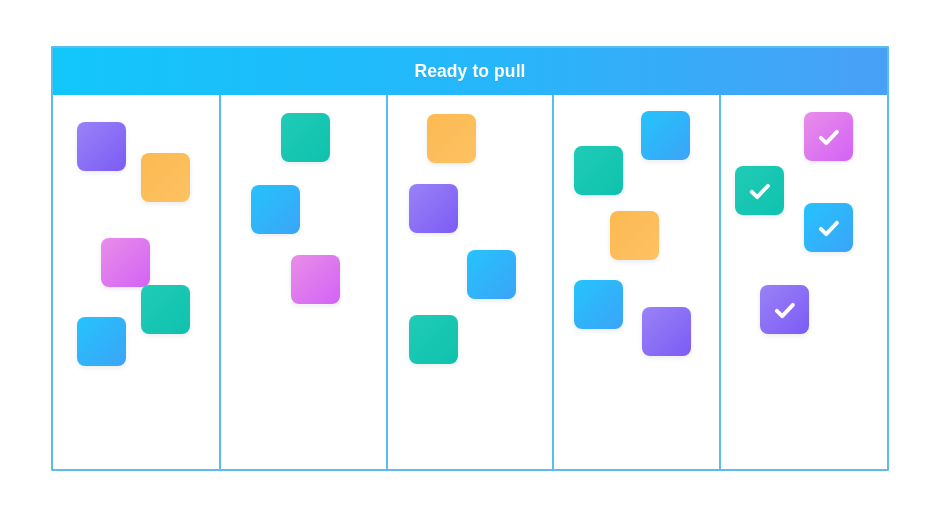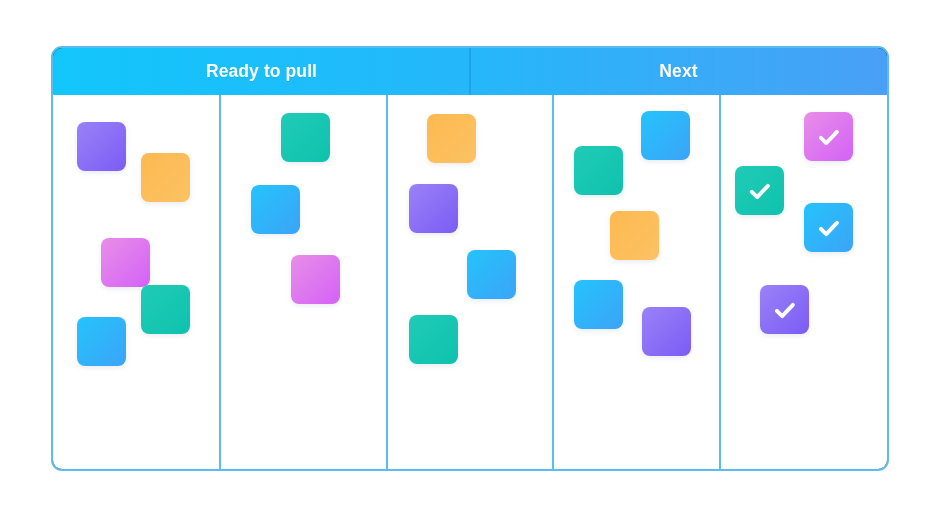--- a/index.html
+++ b/index.html
@@ -19,21 +19,21 @@
     width: 838px;
     height: 425px;
   }
 
   #board {
     position: relative;
     width: 100%;
     height: 100%;
     box-sizing: border-box;
     border: 2px solid #5bbdec;
-    border-radius: 11px;
+    border-radius: 1px;
     background: #000000;
     overflow: hidden;
   }
 
   #header-row {
     position: absolute;
     left: 0;
     top: 0;
     right: 0;
     height: 47px;
@@ -113,23 +113,20 @@
 </head>
 <body>
 
 <div id="board-wrap">
   <div id="board">
 
     <div id="header-row">
         <div class="col-head">
           <span>Ready to pull</span>
         </div>
-        <div class="col-head">
-          <span>Next</span>
-        </div>
       </div>
 
     <div id="body-row">
         <div class="col-body">
           <div class="card c-purple" style="left: 24px; top: 27px;"></div>
           <div class="card c-orange" style="left: 88px; top: 58px;"></div>
           <div class="card c-pink" style="left: 48px; top: 143px;"></div>
           <div class="card c-teal" style="left: 88px; top: 190px;"></div>
           <div class="card c-blue" style="left: 24px; top: 222px;"></div>
         </div>

